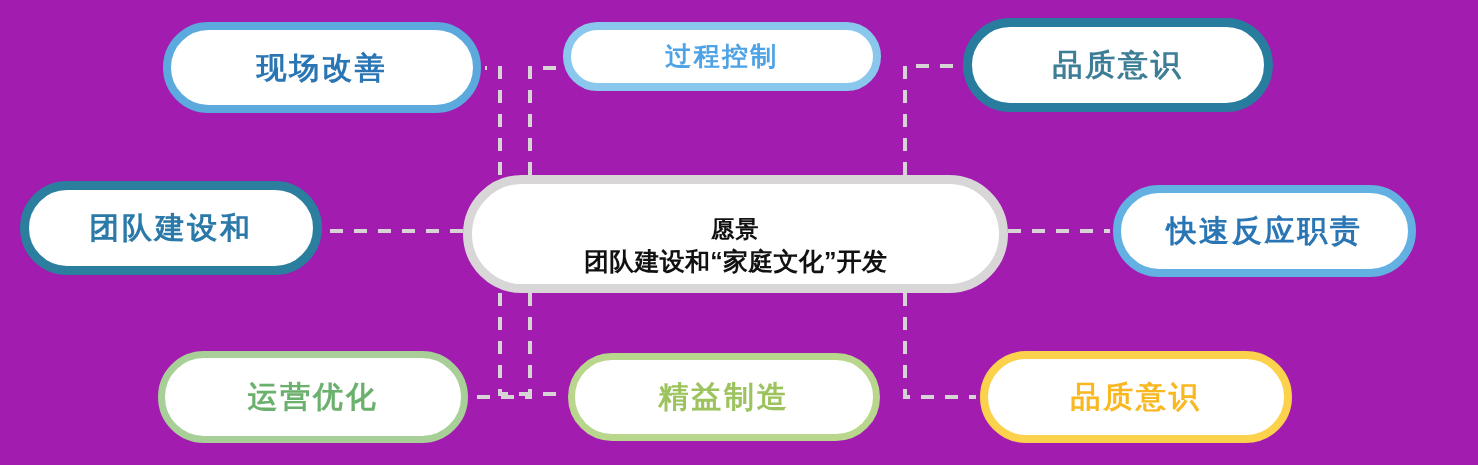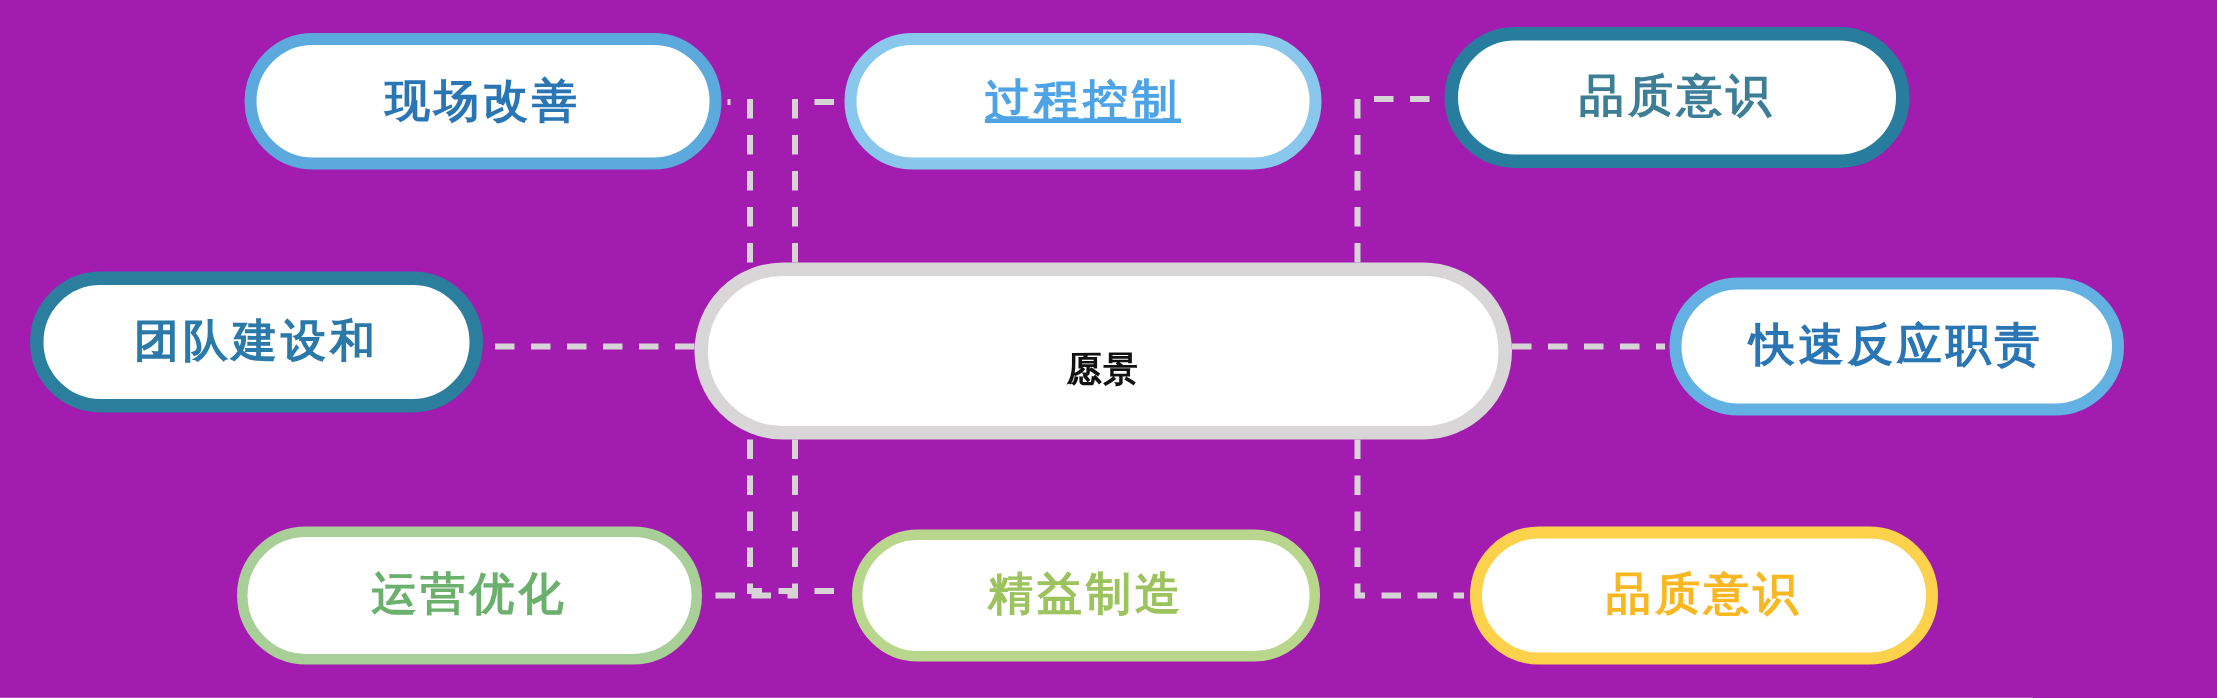--- a/index.html
+++ b/index.html
@@ -99,21 +99,21 @@
       <path d="M 1008 231 L 1110 231" fill="none" stroke="#d6d4d4" stroke-width="4" stroke-dasharray="13 11" stroke-linecap="butt"></path>
       <path d="M 530 293 L 530 397 L 472 397" fill="none" stroke="#d6d4d4" stroke-width="4" stroke-dasharray="13 11" stroke-linecap="butt"></path>
       <path d="M 500 293 L 500 394 L 564 394" fill="none" stroke="#d6d4d4" stroke-width="4" stroke-dasharray="13 11" stroke-linecap="butt"></path>
       <path d="M 905 293 L 905 397 L 976 397" fill="none" stroke="#d6d4d4" stroke-width="4" stroke-dasharray="13 11" stroke-linecap="butt"></path>
     </svg>
 
   <div id="node-layer">
       <div class="node" style="left: 163px; top: 22px; width: 318px; height: 91px; border: 8px solid rgb(91, 169, 221); border-radius: 45.5px; color: rgb(42, 118, 181); font-size: 30px;">
         <span class="node-label">现场改善</span>
       </div>
-      <div class="node" style="left: 563px; top: 22px; width: 318px; height: 91px; border: 8px solid rgb(138, 199, 236); border-radius: 45.5px; color: rgb(77, 163, 229); font-size: 30px; text-decoration: underline;">
+      <div class="node" style="left: 563px; top: 22px; width: 318px; height: 69px; border: 8px solid rgb(138, 199, 236); border-radius: 45.5px; color: rgb(77, 163, 229); font-size: 26px;">
         <span class="node-label">过程控制</span>
       </div>
       <div class="node" style="left: 963px; top: 18px; width: 310px; height: 94px; border: 9px solid rgb(40, 124, 158); border-radius: 47px; color: rgb(61, 126, 150); font-size: 30px;">
         <span class="node-label">品质意识</span>
       </div>
       <div class="node" style="left: 20px; top: 181px; width: 302px; height: 94px; border: 9px solid rgb(43, 126, 157); border-radius: 47px; color: rgb(42, 121, 168); font-size: 30px;">
         <span class="node-label">团队建设和</span>
       </div>
       <div class="node" style="left: 1113px; top: 185px; width: 303px; height: 92px; border: 8px solid rgb(99, 177, 227); border-radius: 46px; color: rgb(42, 118, 181); font-size: 30px;">
         <span class="node-label">快速反应职责</span>
@@ -122,17 +122,18 @@
         <span class="node-label">运营优化</span>
       </div>
       <div class="node" style="left: 568px; top: 353px; width: 312px; height: 88px; border: 7px solid rgb(185, 215, 140); border-radius: 46px; color: rgb(156, 195, 94); font-size: 30px;">
         <span class="node-label">精益制造</span>
       </div>
       <div class="node" style="left: 980px; top: 351px; width: 312px; height: 92px; border: 8px solid rgb(252, 209, 75); border-radius: 46px; color: rgb(249, 183, 34); font-size: 30px;">
         <span class="node-label">品质意识</span>
       </div>
       <div class="node node-center" style="left: 463px; top: 175px; width: 545px; height: 118px; border: 9px solid rgb(216, 214, 214); border-radius: 59px; color: rgb(17, 17, 17);">
         <span class="node-label line1">愿景</span>
+        <span class="node-label line2">团队建设和“家庭文化”开发</span>
       </div>
     </div>
 
 
 </div>
 
 </body></html>

